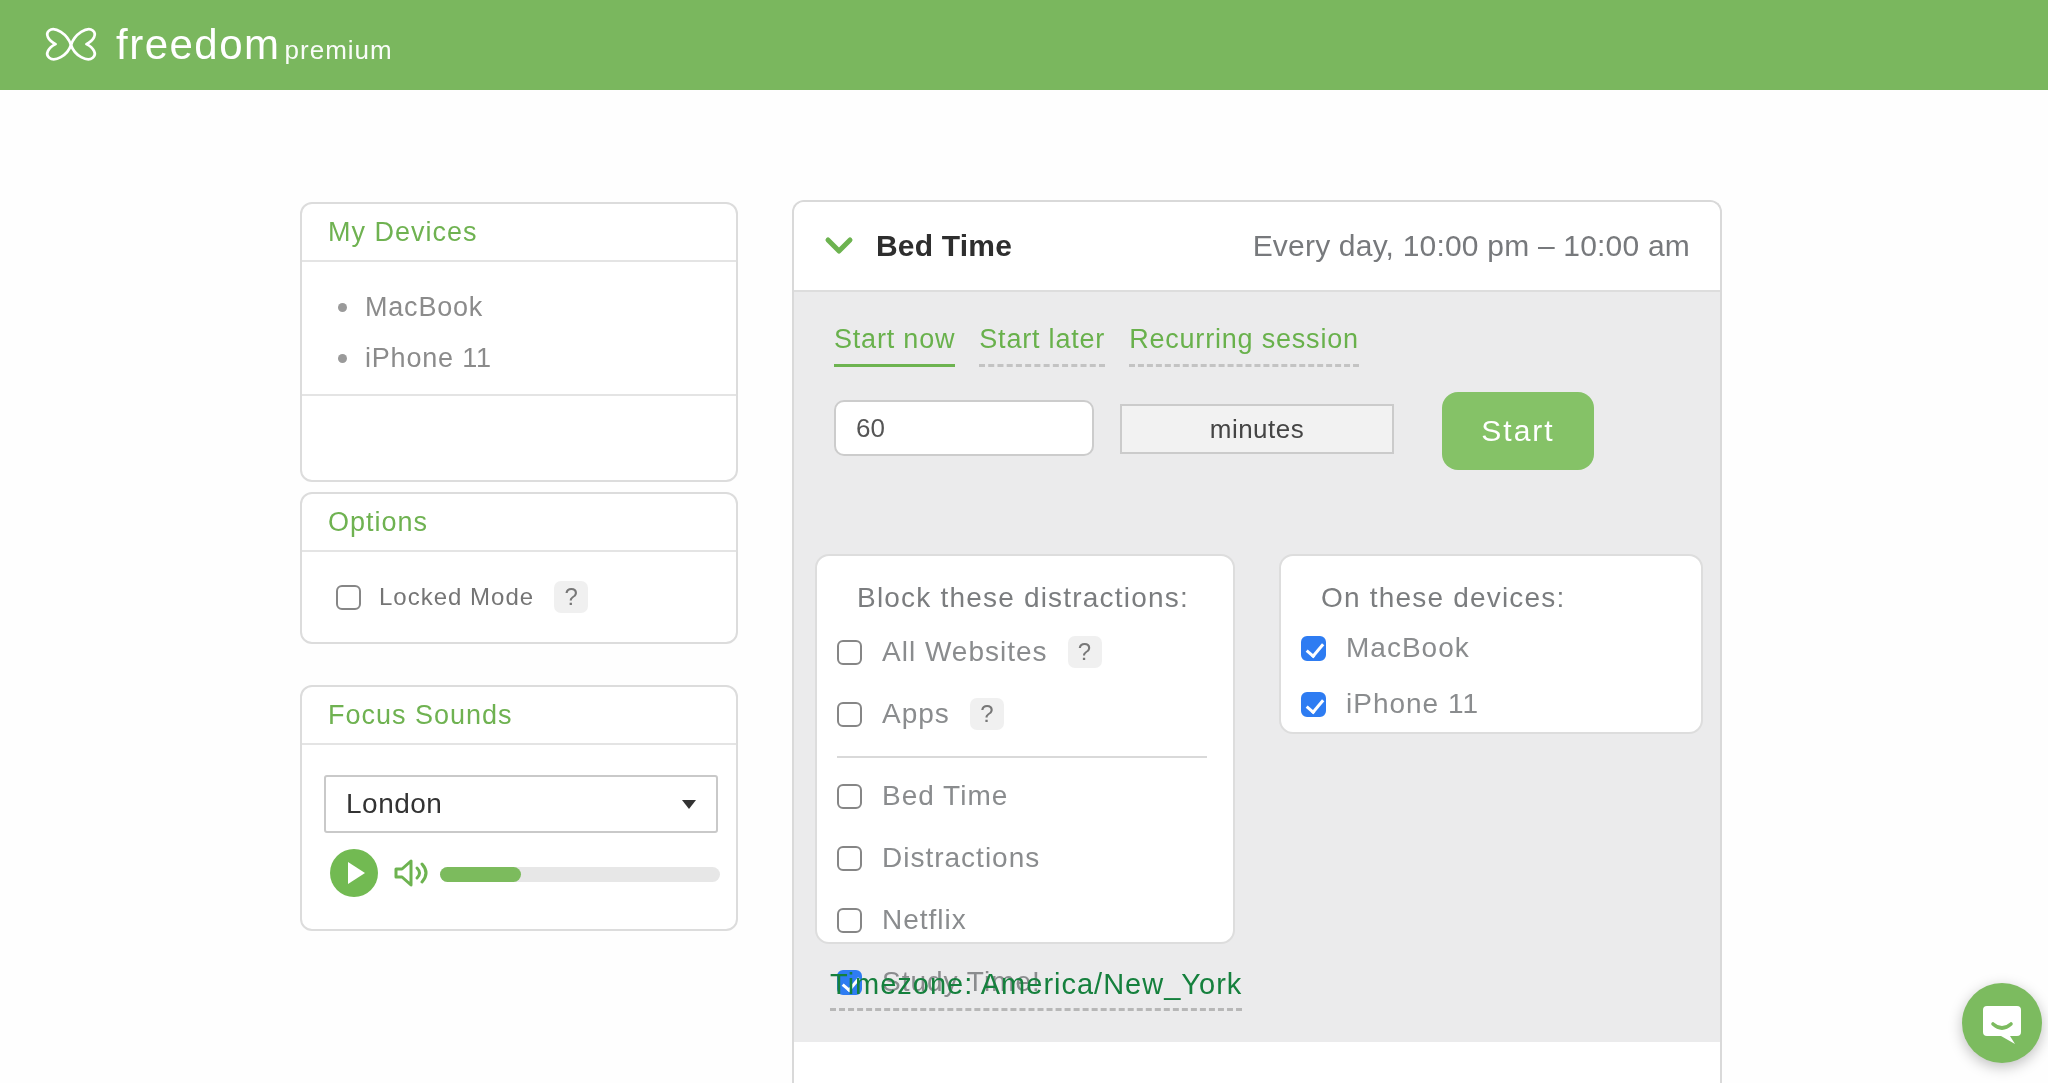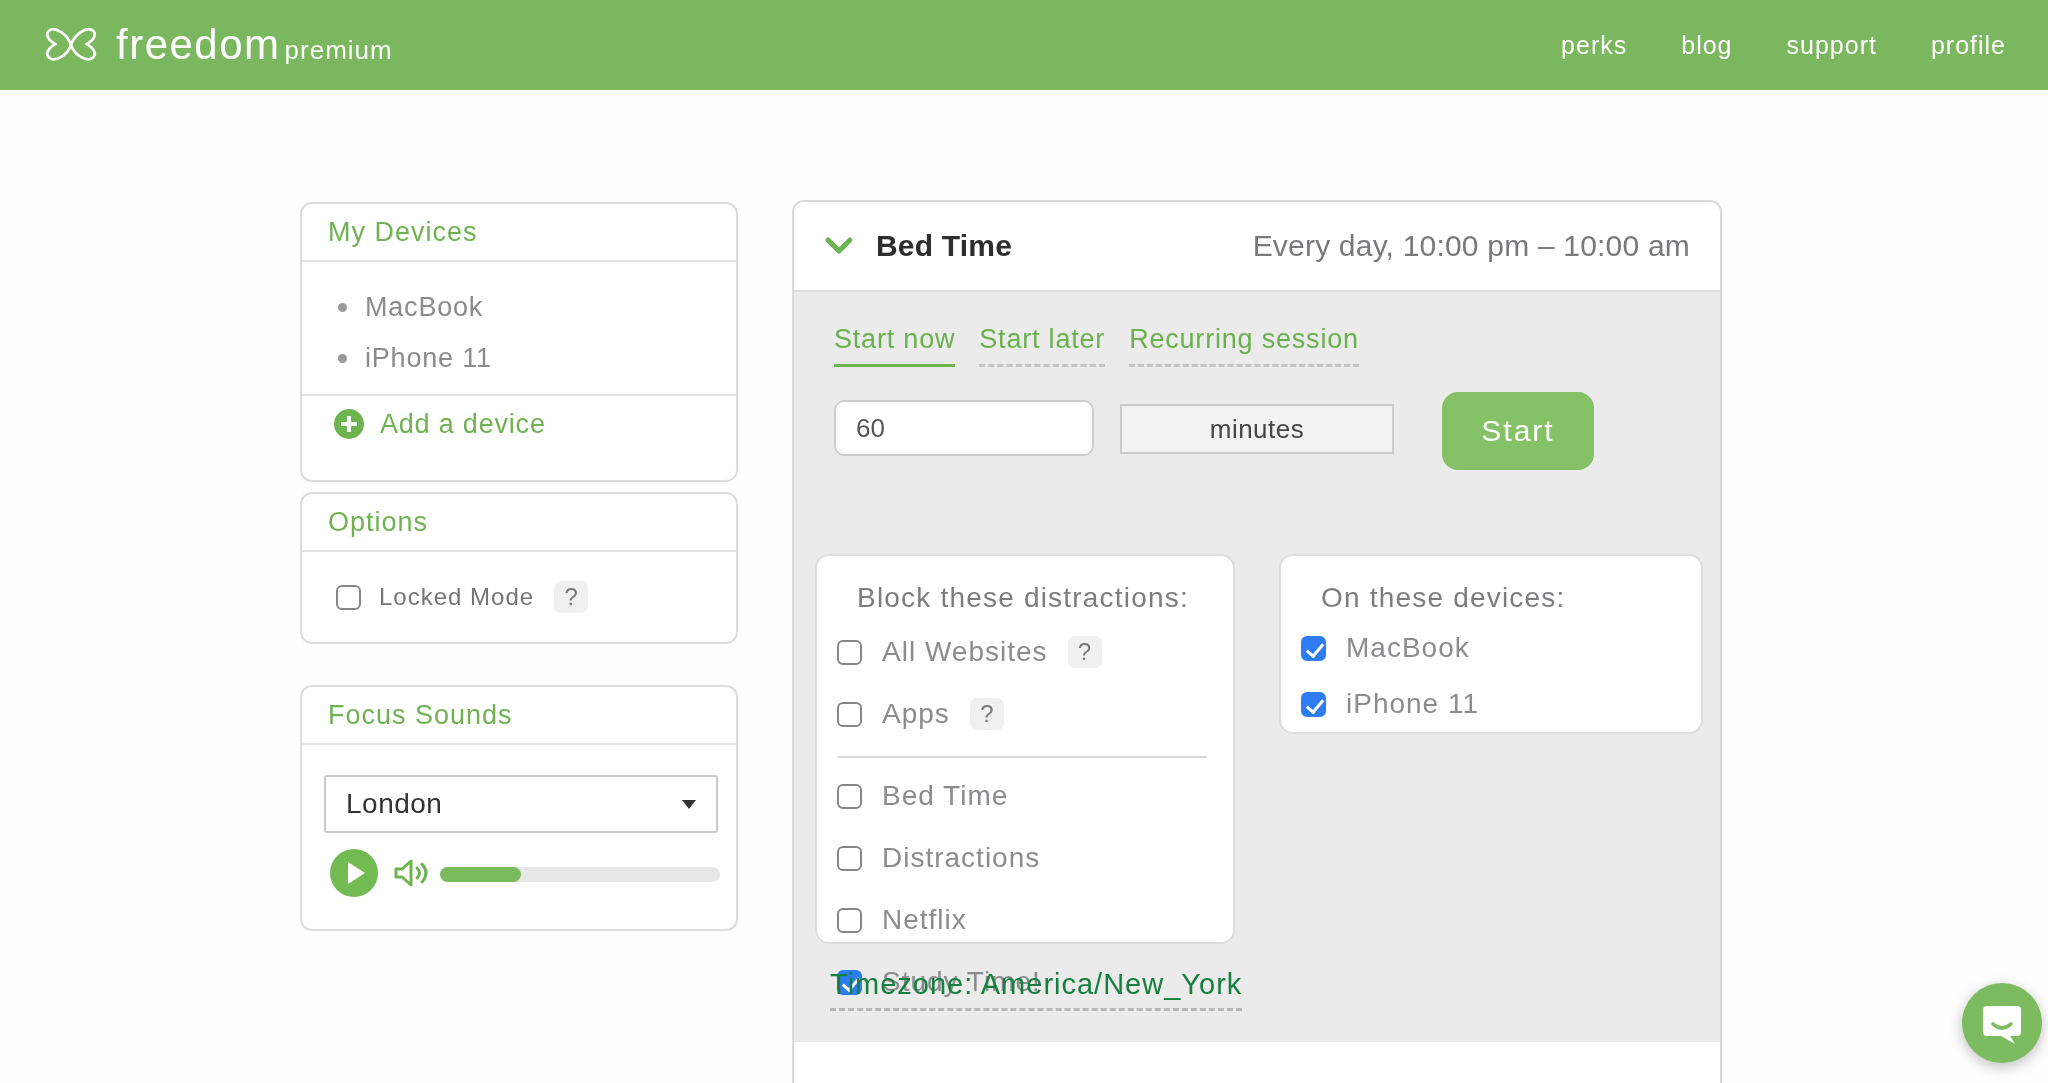--- a/index.html
+++ b/index.html
@@ -124,43 +124,33 @@
 
   <div class="header">
     <div class="logo">
       <svg width="58" height="44" viewBox="0 0 64 48" fill="none" stroke="#fff" stroke-width="3" stroke-linejoin="round" stroke-linecap="round">
         <path d="M32 24 C28 12 14 3 8 8 C3 12 7 19 15 23 C7 27 3 34 8 38 C14 43 28 36 32 24 Z"></path>
         <path d="M32 24 C36 12 50 3 56 8 C61 12 57 19 49 23 C57 27 61 34 56 38 C50 43 36 36 32 24 Z"></path>
       </svg>
       <span class="logo-text">freedom</span>
       <span class="logo-badge">premium</span>
     </div>
-    <div class="nav">
-      <a>perks</a>
-      <a>blog</a>
-      <a>support</a>
-      <a>profile</a>
-    </div>
   </div>
 
   <div class="card devices-card">
     <div class="card-title">My Devices</div>
     <div class="device-list">
       <div class="device-row">
         <span class="bullet"></span>
         <span>MacBook</span>
       </div>
       <div class="device-row">
         <span class="bullet"></span>
         <span>iPhone 11</span>
       </div>
-    </div>
-    <div class="add-row">
-      <span class="plus-icon"></span>
-      <span class="add-label">Add a device</span>
     </div>
   </div>
 
   <div class="card options-card">
     <div class="card-title">Options</div>
     <div class="option-row">
       <span class="checkbox"></span>
       <span class="option-label">Locked Mode</span>
       <span class="help-badge">?</span>
     </div>

